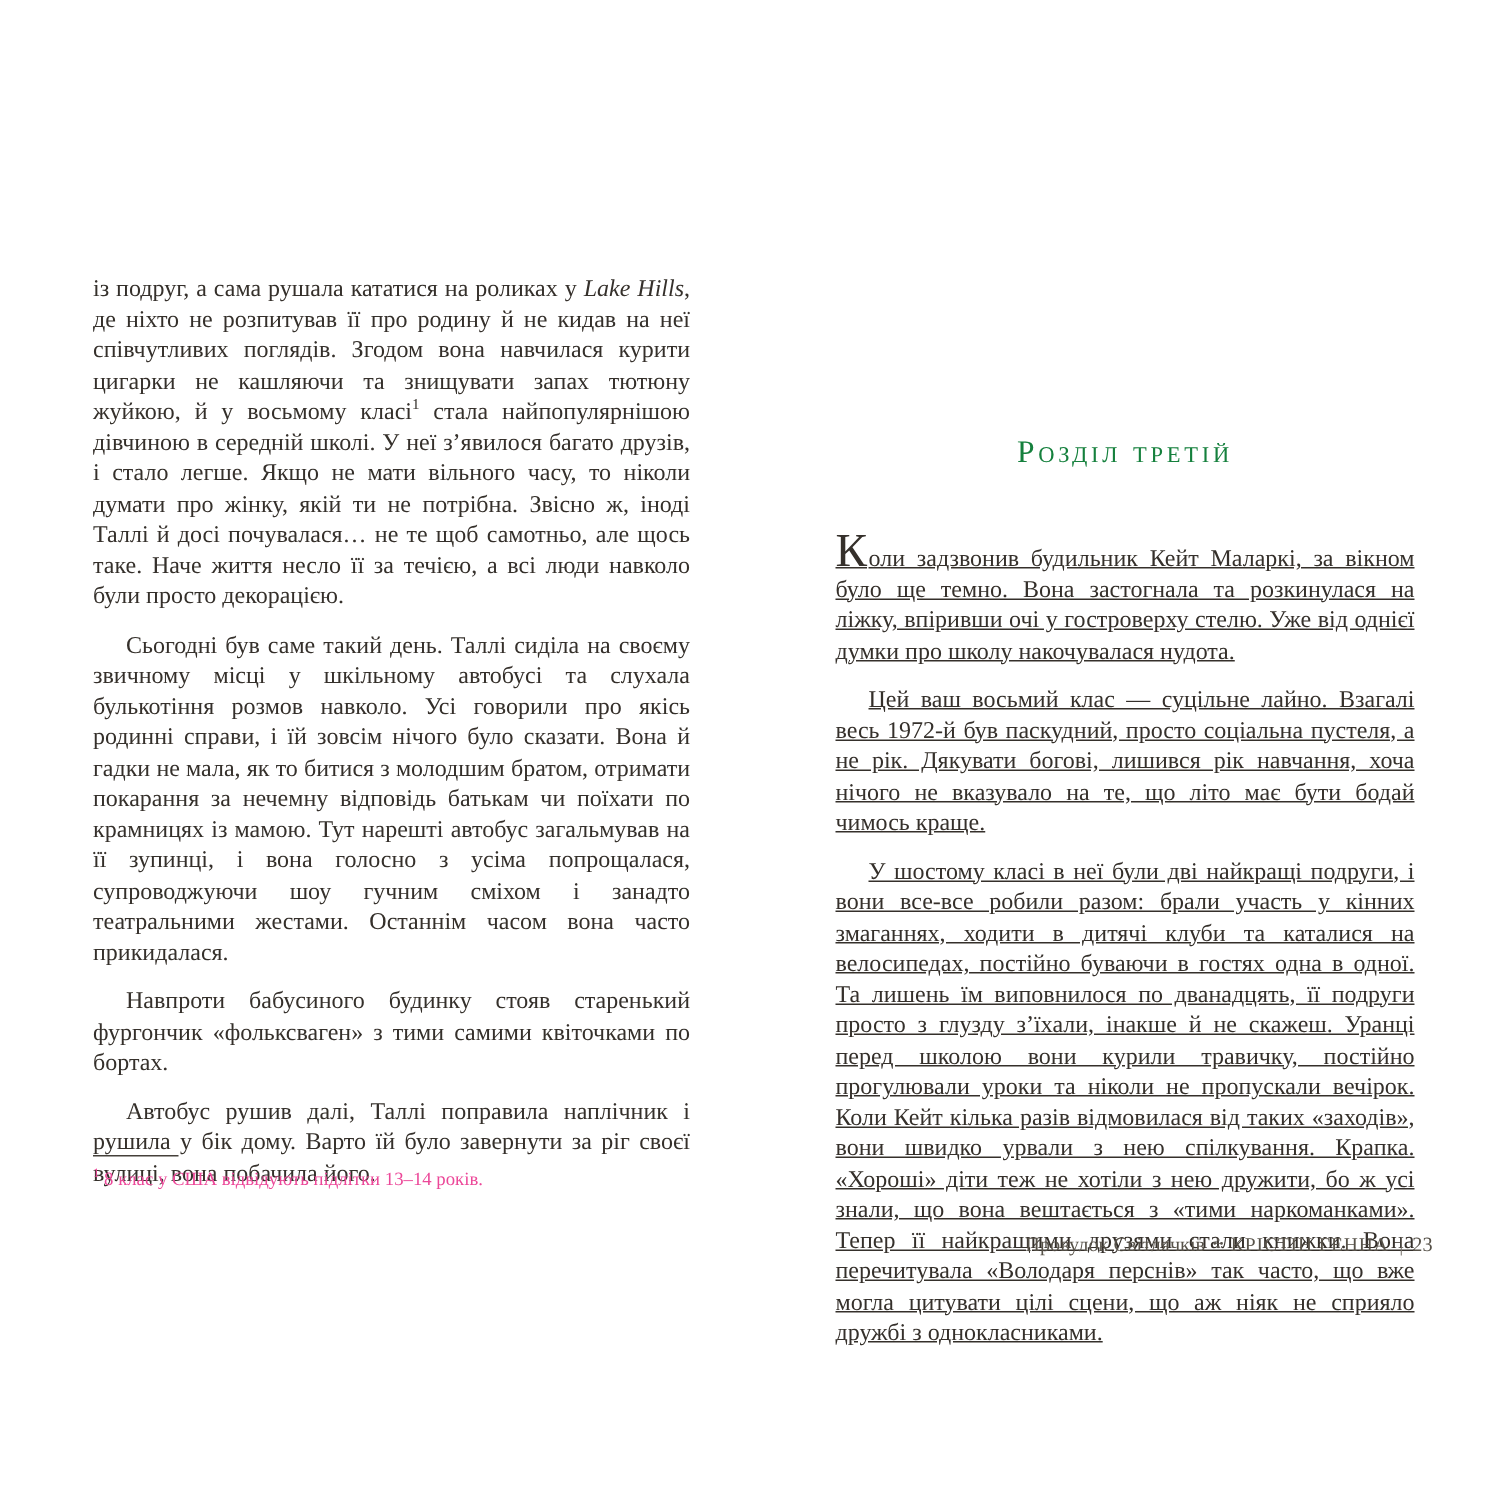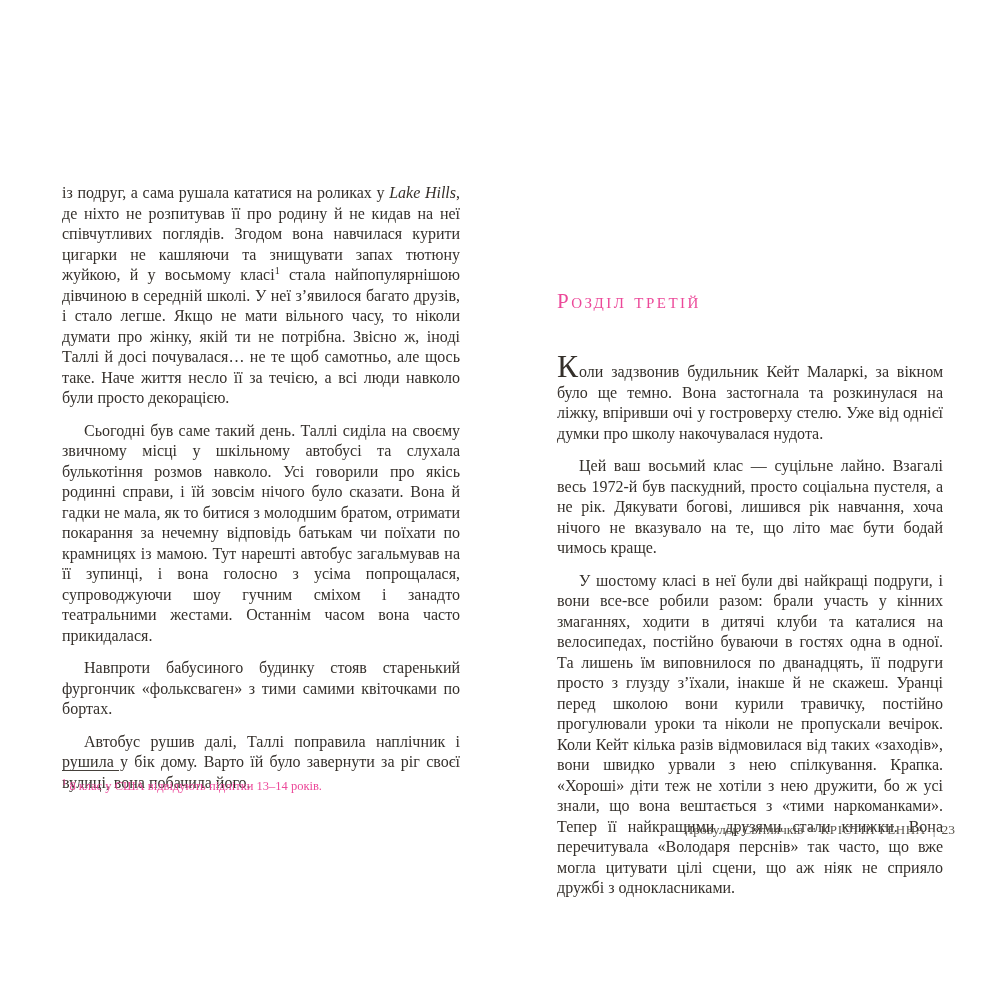--- a/index.html
+++ b/index.html
@@ -39,28 +39,28 @@
     font-size: 12.5px;
     line-height: 16px;
     text-align: left;
     color: #ec4899;
   }
   .footnote-text sup { font-size: 8.5px; }
 
   
   .chapter-heading {
     left: 557px; top: 289px; width: 386px;
-    text-align: left;
+    text-align: center;
     font-size: 21px;
     font-variant: small-caps;
     letter-spacing: 2.5px;
-    color: #ec4899;
+    color: #15803d;
     line-height: 24px;
   }
-  .right-text { left: 557px; top: 357px; width: 386px; }
+  .right-text { left: 557px; top: 357px; width: 386px; text-decoration: underline; }
   .initial {
     font-size: 31.5px;
     line-height: 20.5px;
     padding-right: 1px;
   }
 
   .page-footer {
     left: 557px; top: 822px; width: 398px;
     text-align: right;
     font-size: 13.5px;

